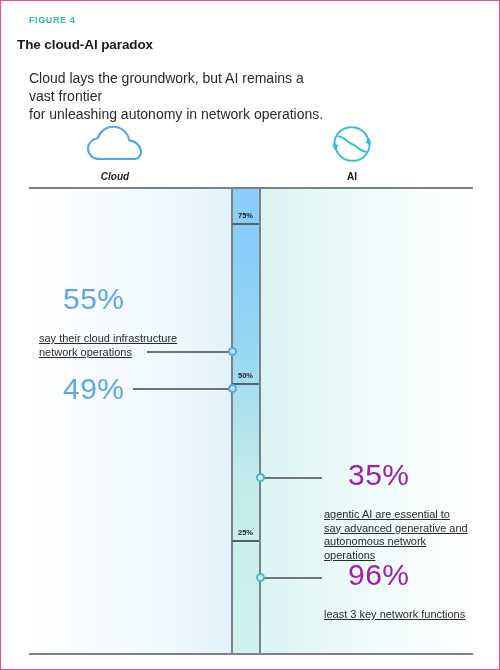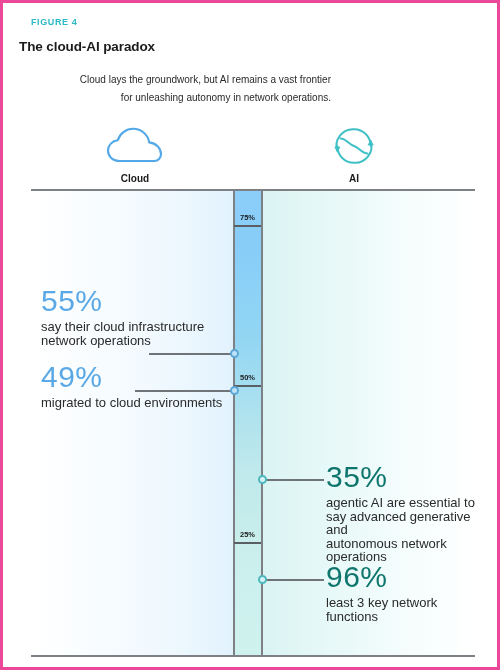--- a/index.html
+++ b/index.html
@@ -8,21 +8,21 @@
     background: #ffffff;
   }
   body {
     font-family: "Liberation Sans", sans-serif;
   }
   #page {
     position: relative;
     width: 500px;
     height: 670px;
     background: #ffffff;
-    border: 3px solid #ec4899;
+    border: 1px solid #ec4899;
     box-sizing: border-box;
     overflow: hidden;
   }
 
   
   .figure-label {
     position: absolute;
     left: 28px;
     top: 14px;
     font-size: 9px;
@@ -37,45 +37,44 @@
     font-size: 13.5px;
     font-weight: bold;
     color: #1b1b1b;
     letter-spacing: -0.1px;
   }
   .subtitle {
     position: absolute;
     left: 28px;
     top: 68px;
     width: 300px;
-    font-size: 10px;
+    font-size: 14px;
     line-height: 18px;
     color: #2a2a2a;
-    text-align: right;
   }
 
   
   .icon-head {
     position: absolute;
     width: 120px;
     text-align: center;
   }
   .icon-head .glyph {
     display: block;
     height: 42px;
     line-height: 0;
   }
   .icon-head .cap {
     display: block;
     margin-top: 6px;
     font-size: 10px;
     font-weight: bold;
     color: #1b1b1b;
   }
-  #cloud-head { left: 72px; top: 122px; }
+  #cloud-head { left: 54px; top: 122px; font-style: italic; }
   #ai-head    { left: 291px; top: 122px; }
 
   
   #chart {
     position: absolute;
     left: 28px;
     top: 186px;
     width: 444px;
     height: 468px;
   }
@@ -175,29 +174,31 @@
   .dot.blue  { border: 2px solid #5aa7d8; background: #bfe2f7; }
   .dot.teal  { border: 2px solid #4cb8bd; background: #d6f3f3; }
 
   
   .stat { position: absolute; }
   .stat .big {
     font-size: 30px;
     line-height: 32px;
     font-weight: normal;
     letter-spacing: 0.5px;
+    margin-left: 24px;
   }
   .stat .desc {
-    margin-top: 3px;
-    font-size: 13px;
+    margin-top: 17px;
+    font-size: 11px;
     line-height: 13.5px;
     color: #2a2a2a;
+    text-decoration: underline;
   }
   .stat.cloud .big { color: #5aa9e6; }
-  .stat.ai .big    { color: #0f766e; }
+  .stat.ai .big    { color: #a21caf; }
 </style>
 </head>
 <body>
 
 <div id="page">
 
   <div class="figure-label">FIGURE 4</div>
   <div class="title">The cloud-AI paradox</div>
   <div class="subtitle">
     <div>Cloud lays the groundwork, but AI remains a vast frontier</div>
@@ -266,24 +267,23 @@
     <div class="dot teal" style="left:226.5px; top:385.5px;"></div>
 
     <div class="stat cloud" style="left:10px; top:96px; width:180px;">
       <div class="big">55%</div>
       <div class="desc">
         <div>say their cloud infrastructure</div>
         <div>network operations</div>
       </div>
     </div>
 
-    <div class="stat cloud" style="left:10px; top:172px; width:190px;">
+    <div class="stat cloud" style="left:10px; top:186px; width:190px;">
       <div class="big">49%</div>
       <div class="desc">
-        <div>migrated to cloud environments</div>
       </div>
     </div>
 
     <div class="stat ai" style="left:295px; top:272px; width:150px;">
       <div class="big">35%</div>
       <div class="desc">
         <div>agentic AI are essential to</div>
         <div>say advanced generative and</div>
         <div>autonomous network operations</div>
       </div>

